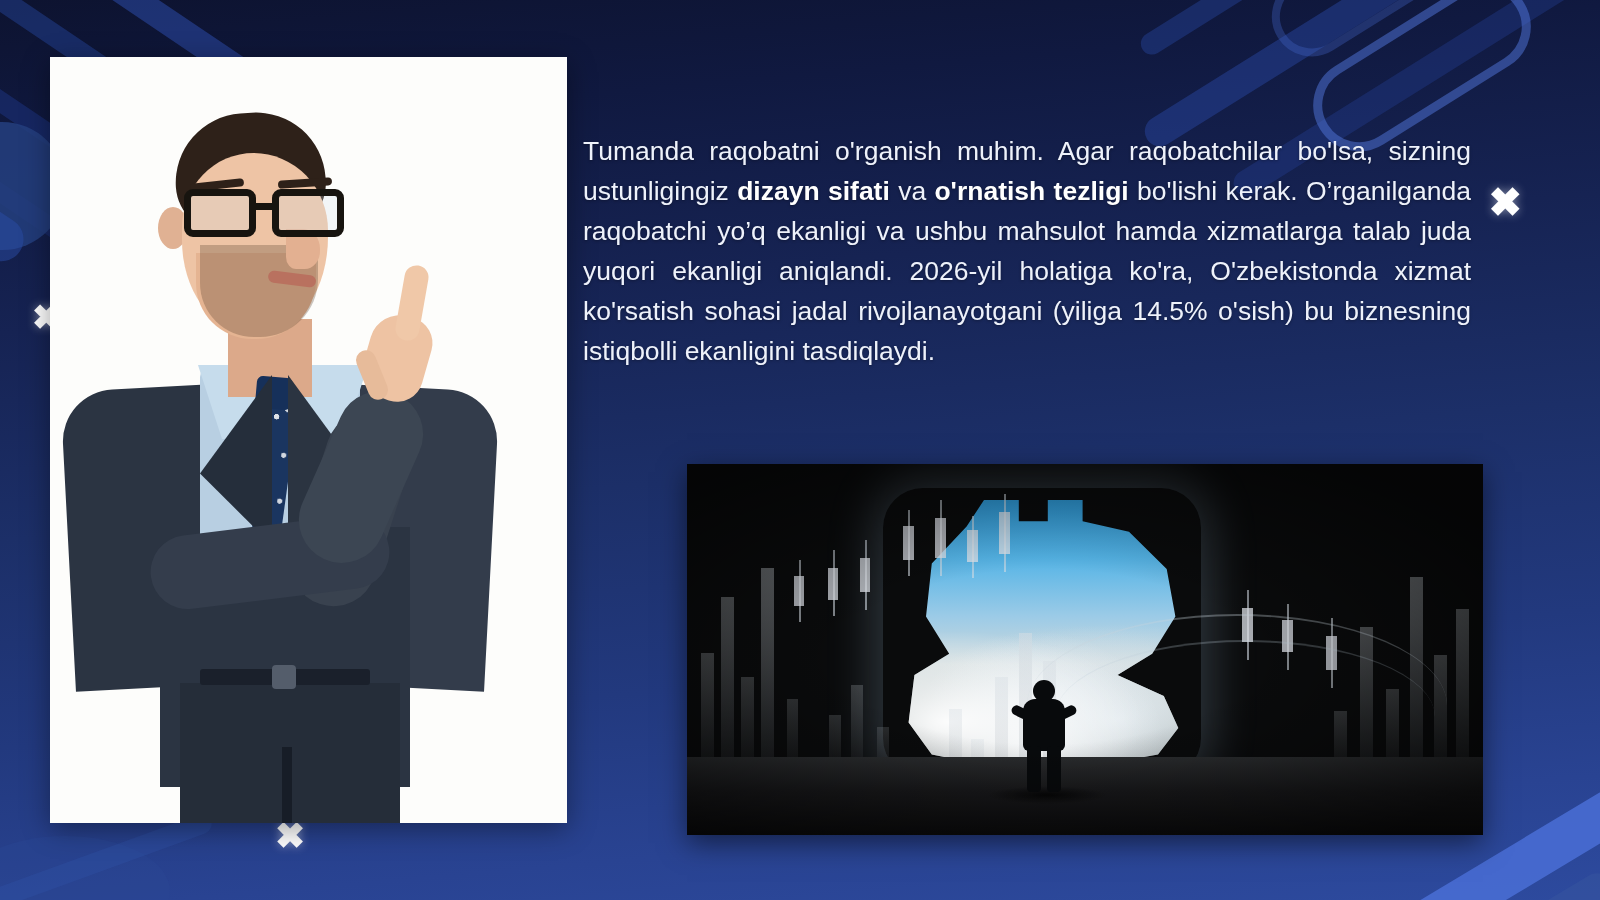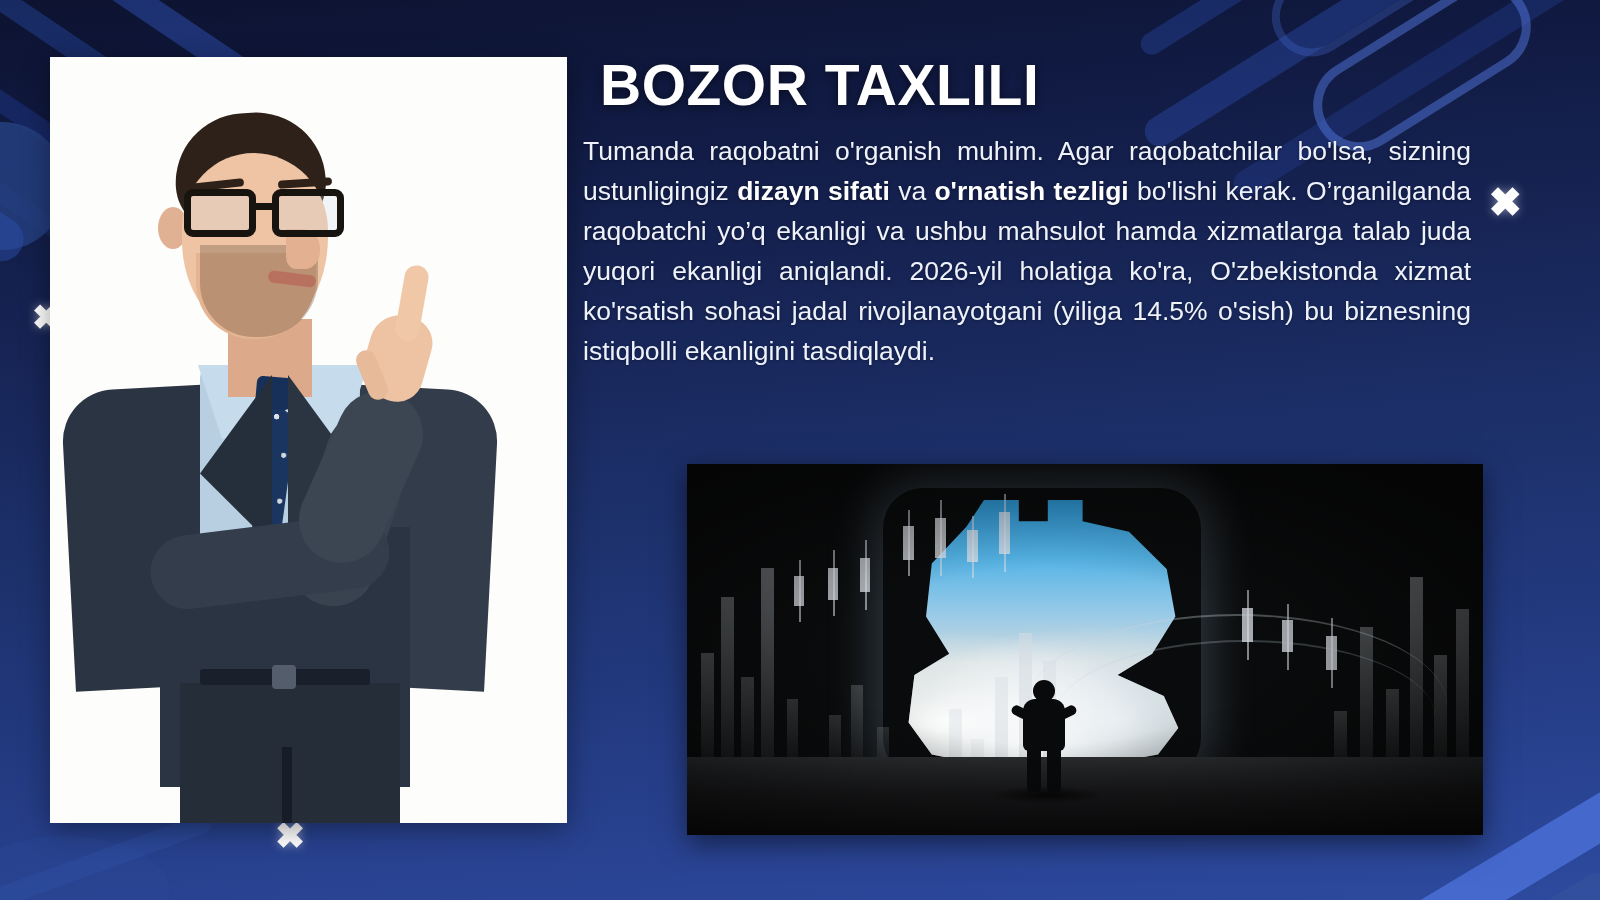--- a/index.html
+++ b/index.html
@@ -439,21 +439,20 @@
         <div class="bm-cuff"></div>
         <div class="bm-hand"></div>
         <div class="bm-thumb"></div>
         <div class="bm-finger"></div>
       </div>
     </div>
   </div>
 
   <div class="content">
 
-    <div class="slide-title">BOZOR TAXLILI</div>
 
     <div class="body-text">
       <span>Tumanda raqobatni o'rganish muhim. Agar raqobatchilar bo'lsa, sizning ustunligingiz </span><b>dizayn sifati</b><span> va </span><b>o'rnatish tezligi</b><span> bo'lishi kerak. O’rganilganda raqobatchi yo’q ekanligi va ushbu mahsulot hamda xizmatlarga talab juda yuqori ekanligi aniqlandi. 2026-yil holatiga ko'ra, O'zbekistonda xizmat ko'rsatish sohasi jadal rivojlanayotgani (yiliga 14.5% o'sish) bu biznesning istiqbolli ekanligini tasdiqlaydi.</span>
     </div>
   </div>
 
   <div class="fin-image">
 
     <div class="fin-glow"></div>
     <div class="fin-aperture">

